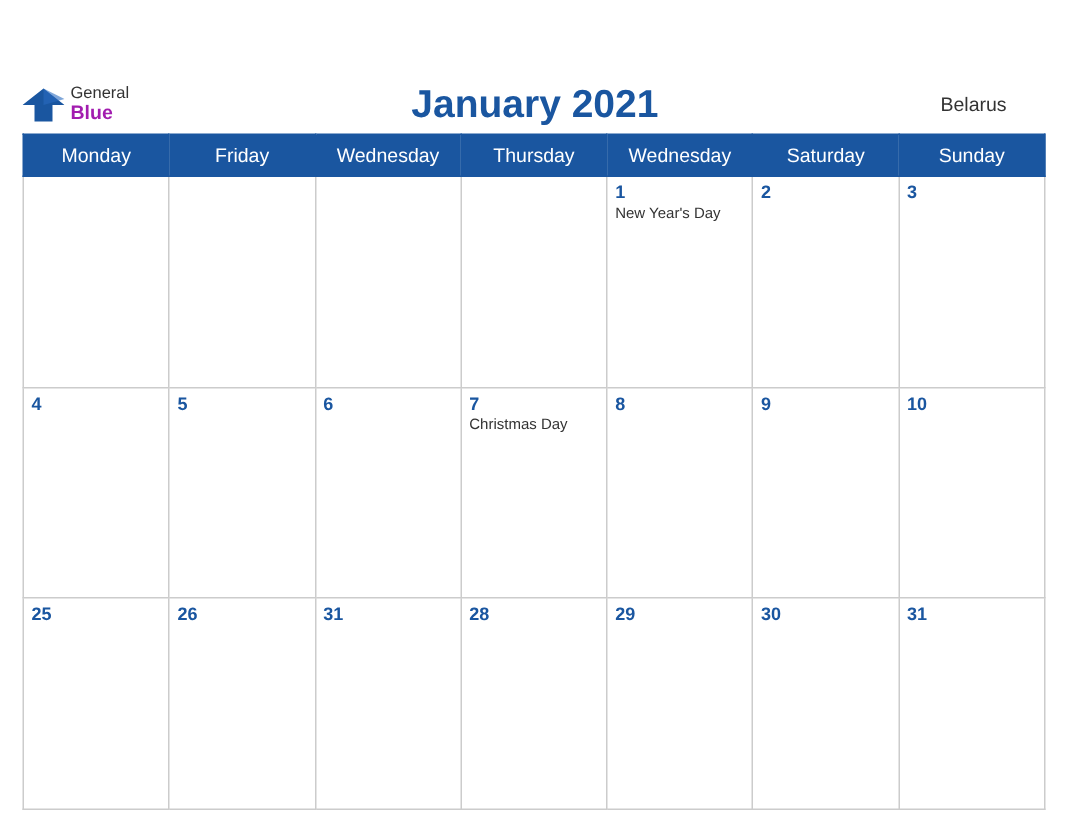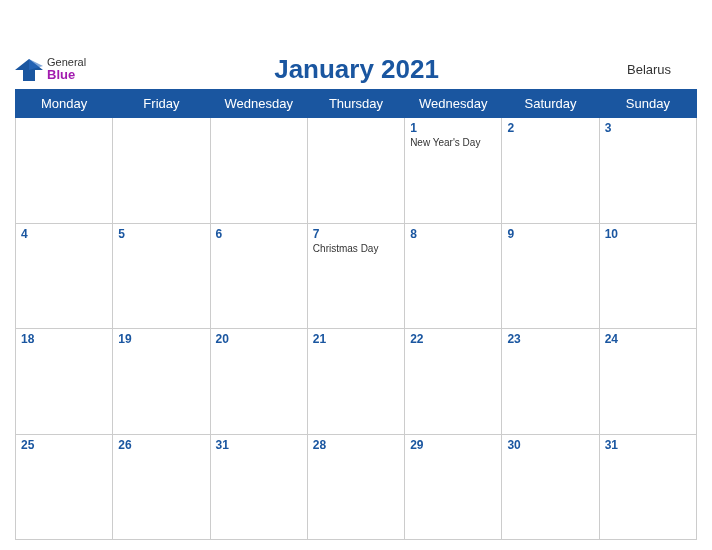--- a/index.html
+++ b/index.html
@@ -161,43 +161,20 @@
         </td>
         <td>
           <span class="day-number">9</span>
         </td>
         <td>
           <span class="day-number">10</span>
         </td>
       </tr>
       <tr>
         <td>
-          <span class="day-number">18</span>
-        </td>
-        <td>
-          <span class="day-number">19</span>
-        </td>
-        <td>
-          <span class="day-number">20</span>
-        </td>
-        <td>
-          <span class="day-number">21</span>
-        </td>
-        <td>
-          <span class="day-number">22</span>
-        </td>
-        <td>
-          <span class="day-number">23</span>
-        </td>
-        <td>
-          <span class="day-number">24</span>
-        </td>
-      </tr>
-      <tr>
-        <td>
           <span class="day-number">25</span>
         </td>
         <td>
           <span class="day-number">26</span>
         </td>
         <td>
           <span class="day-number">31</span>
         </td>
         <td>
           <span class="day-number">28</span>

